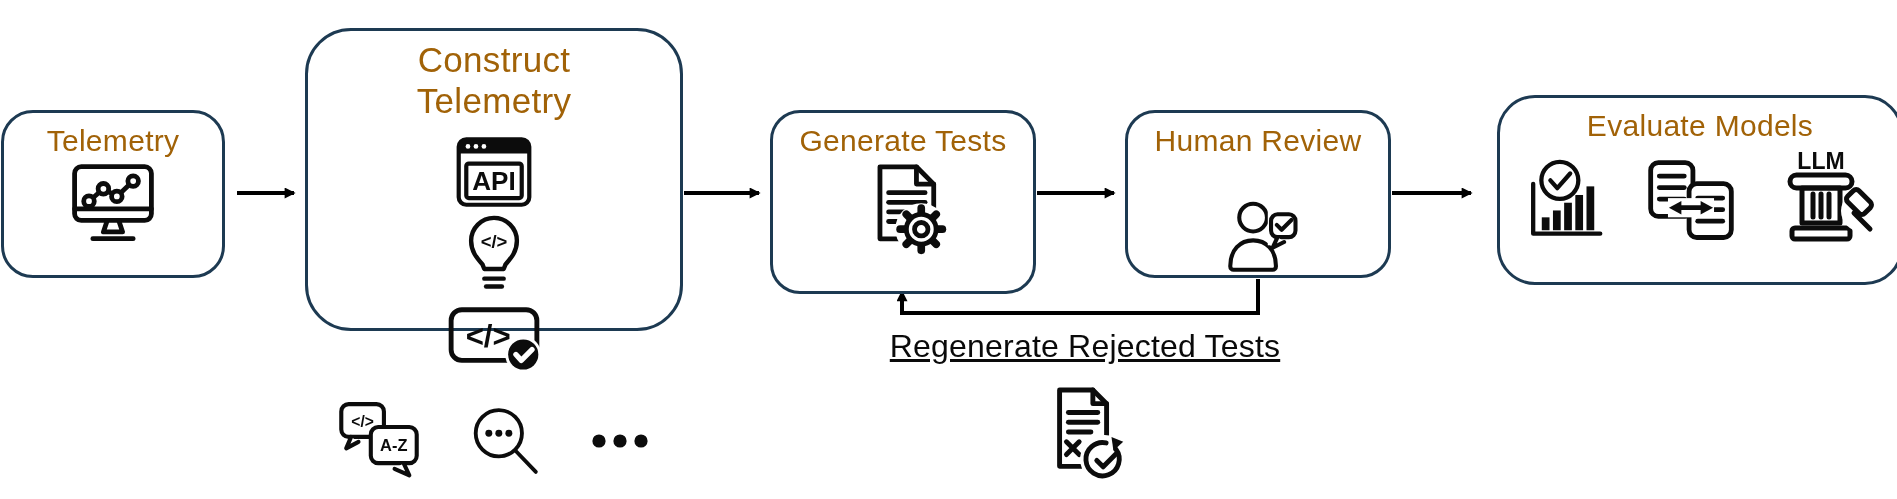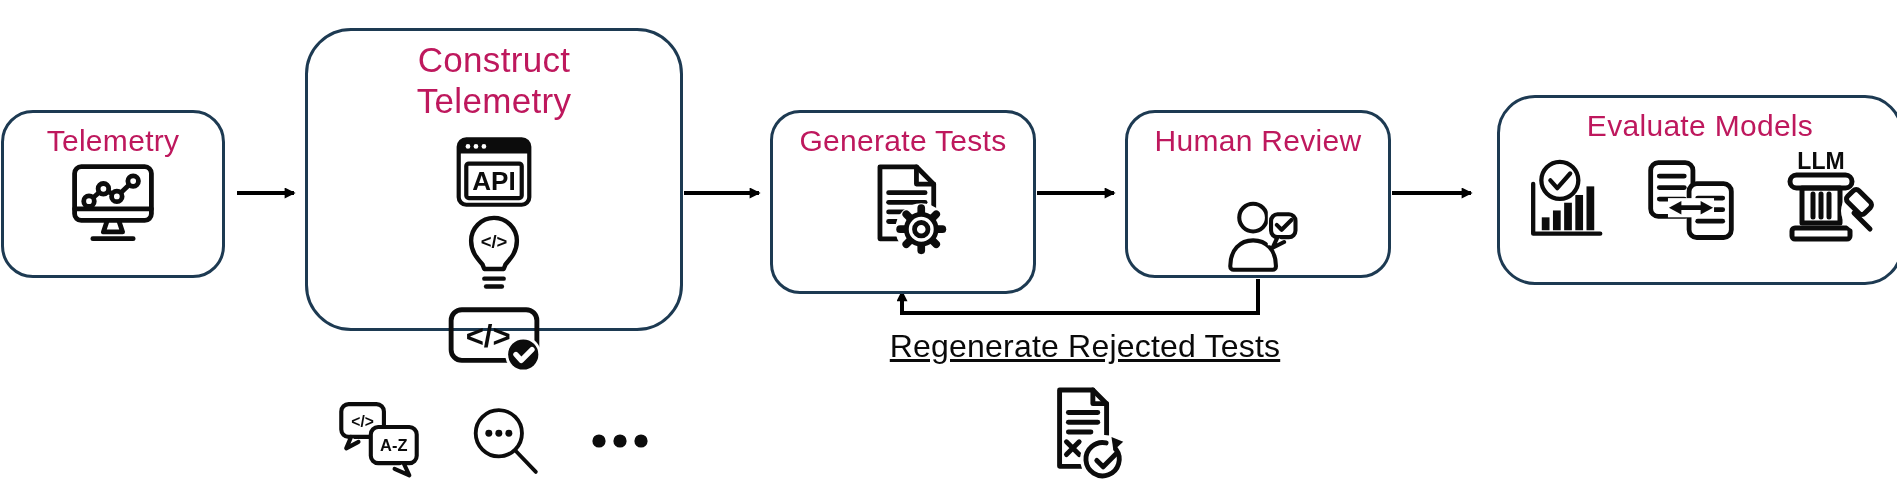--- a/index.html
+++ b/index.html
@@ -5,21 +5,21 @@
   html,body{margin:0;padding:0;background:#ffffff;}
   .canvas{
     position:relative;width:1897px;height:499px;background:#fff;
     font-family:"Liberation Sans",sans-serif;color:#0a0a0a;overflow:hidden;
   }
   .node{
     position:absolute;background:#fff;border:3px solid #1d3a52;
     display:flex;flex-direction:column;align-items:center;box-sizing:border-box;
   }
   .node-title{
-    text-align:center;font-size:30px;letter-spacing:.3px;color:#be185d;line-height:1.18;
+    text-align:center;font-size:30px;letter-spacing:.3px;color:#a16207;line-height:1.18;
     margin-top:10px;white-space:nowrap;
   }
   #node-telemetry{left:1px;top:110px;width:224px;height:168px;border-radius:32px;}
   #node-construct{left:305px;top:28px;width:378px;height:303px;border-radius:46px;}
   #node-construct .node-title{font-size:35px;margin-top:8px;}
   #node-generate{left:770px;top:110px;width:266px;height:184px;border-radius:30px;}
   #node-review{left:1125px;top:110px;width:266px;height:168px;border-radius:30px;gap:36px;}
   #node-evaluate{left:1483px;top:95px;width:406px;height:190px;border-radius:38px;margin-left:14px;}
   .icon-row{
     display:flex;width:100%;box-sizing:border-box;justify-content:space-between;align-items:center;

